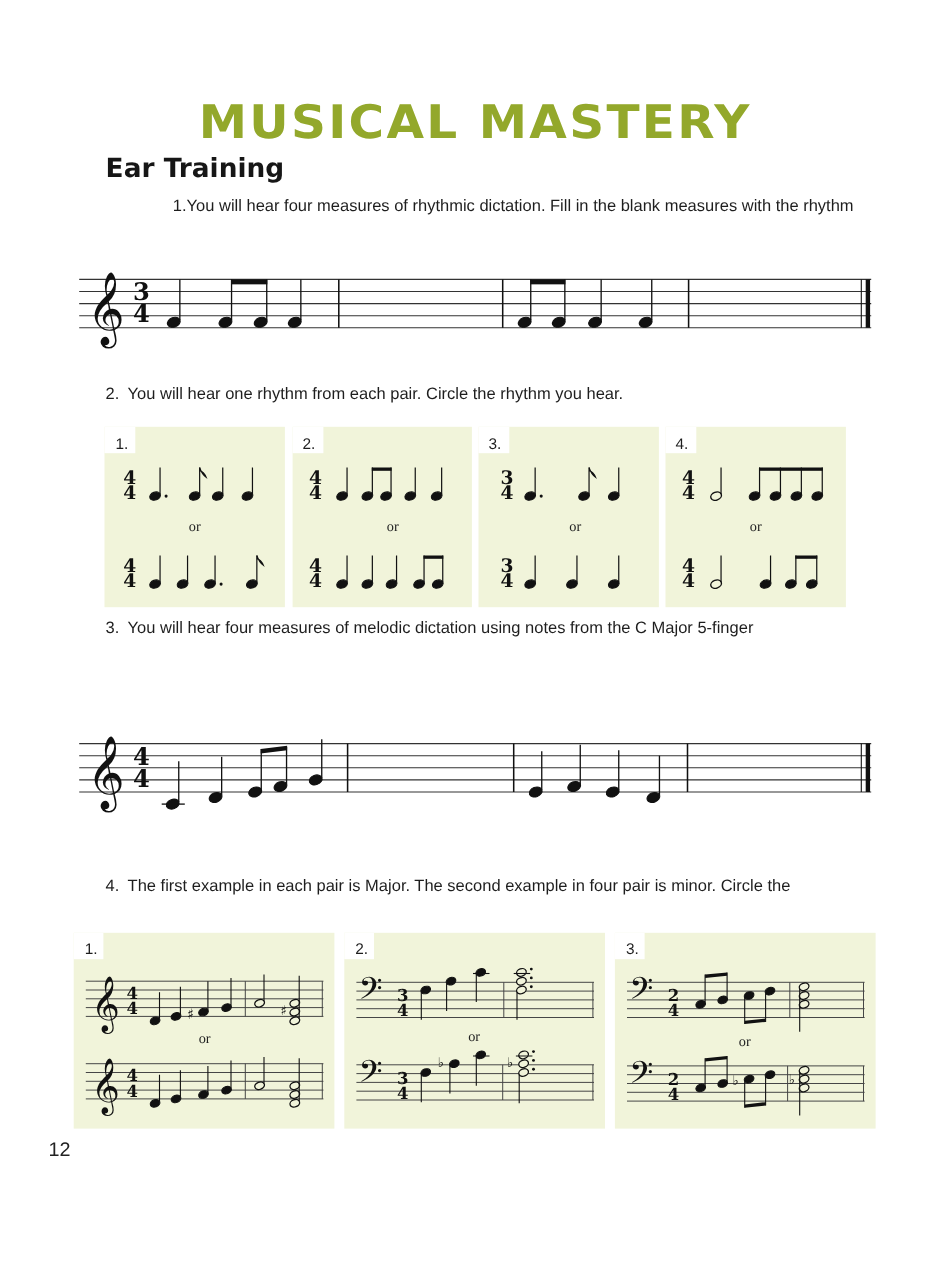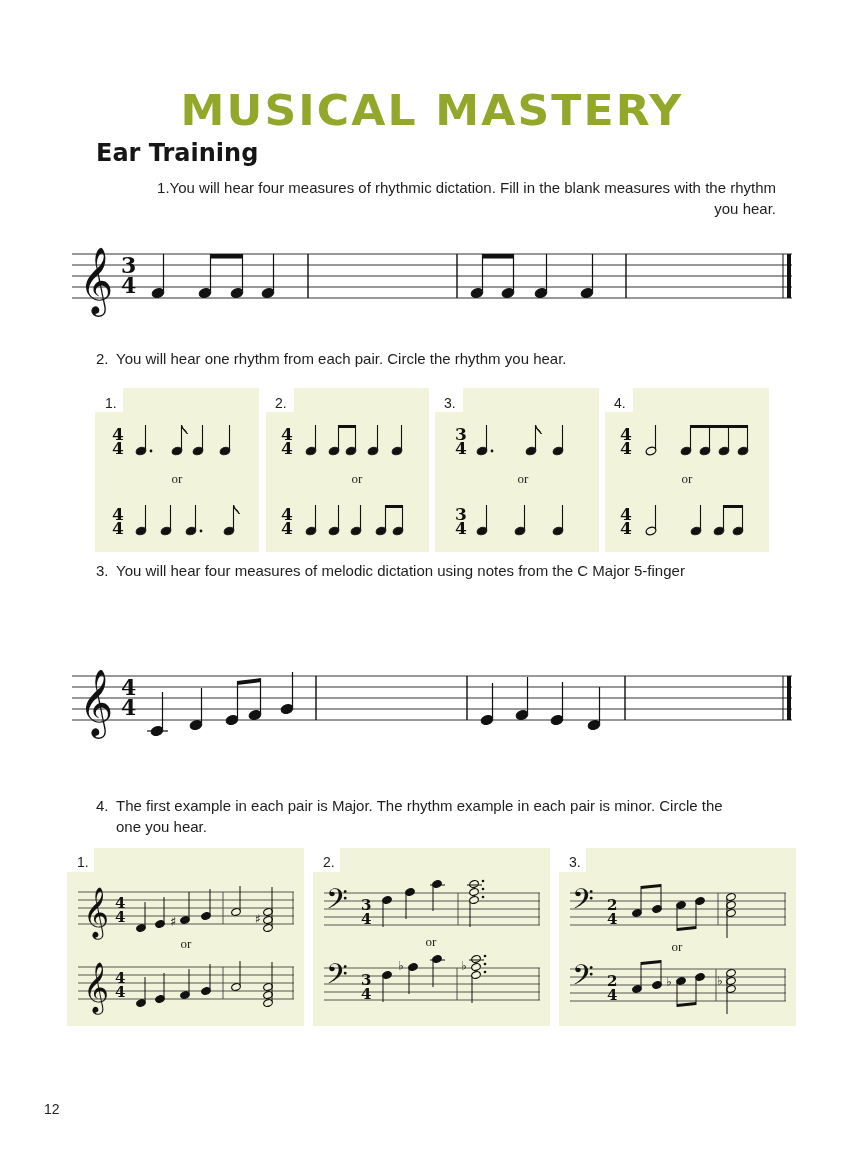--- a/index.html
+++ b/index.html
@@ -8,34 +8,33 @@
   .abs { position:absolute; }
   .title { left:0; width:864px; top:86px; text-align:center; font-family:"DejaVu Sans", sans-serif;
            font-weight:bold; font-size:42px; letter-spacing:2px; color:#93a82b; transform:scaleX(1.05); }
   .section-h { left:96px; top:139px; font-family:"DejaVu Sans", sans-serif; font-weight:bold; font-size:24px; color:#161616; }
   .q { left:96px; font-size:15px; line-height:21px; color:#1e1e1e; width:680px; }
   .q .num { display:inline-block; width:20px; }
   .q .indent { padding-left:20px; display:block; }
   .panel { background:#f1f4da; }
   .notch { position:absolute; left:0; top:0; background:#ffffff; }
   .plabel { position:absolute; font-size:14px; color:#1e1e1e; }
-  .pagenum { left:44px; top:1101px; font-size:14px; color:#222; }
+  .pagenum { left:44px; top:1035px; font-size:18px; color:#222; }
   svg { position:absolute; overflow:visible; }
   .or { font-family:"Liberation Serif", serif; font-size:13px; fill:#222; }
   .ts { font-family:"DejaVu Serif", serif; font-weight:bold; fill:#111; }
 </style>
 </head>
 <body>
 
 <div class="abs title">MUSICAL MASTERY</div>
 <div class="abs section-h">Ear Training</div>
 
 <div class="abs q" style="top:177px;text-align:right;">
   <span class="num">1.</span><span>You will hear four measures of rhythmic dictation. Fill in the blank measures with the rhythm</span>
-  <span class="indent">you hear.</span>
 </div>
 
 <svg style="left:0;top:0;" width="864" height="1152" viewBox="0 0 864 1152">
   <g stroke="#333" stroke-width="1">
     <line x1="72" y1="254" x2="792" y2="254"></line>
       <line x1="72" y1="265" x2="792" y2="265"></line>
     <line x1="72" y1="276" x2="792" y2="276"></line>
       <line x1="72" y1="287" x2="792" y2="287"></line>
     <line x1="72" y1="298" x2="792" y2="298"></line>
   </g>
@@ -250,22 +249,21 @@
     <ellipse cx="522" cy="715" rx="6" ry="4.3" transform="rotate(-20 522 715)"></ellipse>
       <line x1="527.5" y1="713" x2="527.5" y2="677" stroke-width="1.2"></line>
     <ellipse cx="557" cy="720" rx="6" ry="4.3" transform="rotate(-20 557 720)"></ellipse>
       <line x1="562.5" y1="718" x2="562.5" y2="682" stroke-width="1.2"></line>
     <ellipse cx="594" cy="725" rx="6" ry="4.3" transform="rotate(-20 594 725)"></ellipse>
       <line x1="599.5" y1="723" x2="599.5" y2="687" stroke-width="1.2"></line>
   </g>
 </svg>
 
 <div class="abs q" style="top:795px;">
-  <span class="num">4.</span><span>The first example in each pair is Major. The rhythm example in each pair is minor. Circle the</span>
-  <span class="indent">one you hear.</span>
+  <span class="num">4.</span><span>The first example in each pair is Major. The second example in four pair is minor. Circle the</span>
 </div>
 
 <div class="abs panel" style="left:67px;top:848px;width:237px;height:178px;">
   <div class="notch" style="width:27px;height:24px;"></div>
   <div class="plabel" style="left:10px;top:6px;">1.</div>
 </div>
 <div class="abs panel" style="left:313px;top:848px;width:237px;height:178px;">
   <div class="notch" style="width:27px;height:24px;"></div>
   <div class="plabel" style="left:10px;top:6px;">2.</div>
 </div>

